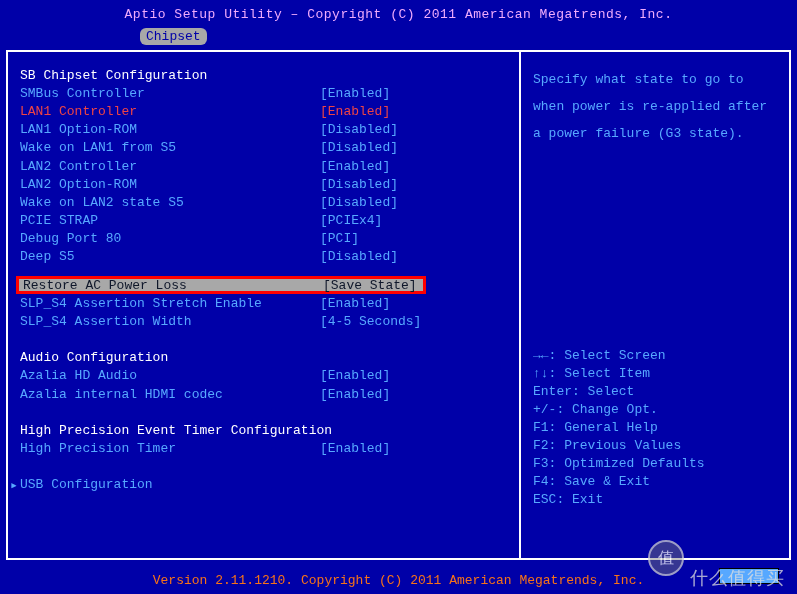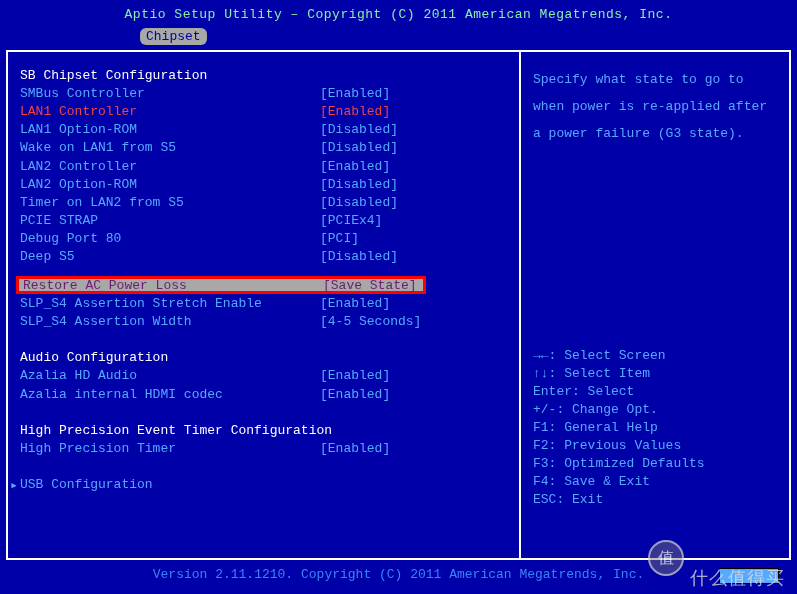--- a/index.html
+++ b/index.html
@@ -17,21 +17,21 @@
     width: 797px;
     height: 594px;
     color: #fff;
     position: relative;
   }
   .title-bar {
     height: 28px;
     display: flex;
     align-items: center;
     justify-content: center;
-    color: #86efac;
+    color: #f0abfc;
     font-weight: normal;
     letter-spacing: 0.5px;
   }
   .tab-row {
     padding-left: 140px;
     height: 18px;
   }
   .tab {
     background: #a8a8a8;
     color: #0000a8;
@@ -62,41 +62,41 @@
     align-items: center;
     white-space: pre;
   }
   .label-col { width: 300px; }
   .value-col { }
   .white-text { color: #ef4444; }
   .blue-text { color: #57a8ff; }
   .header-text { color: #fff; }
   .selected-row {
     background: #a8a8a8;
-    color: #701a75;
+    color: #0f172a;
     margin-left: -4px;
     padding-left: 4px;
     border: 3px solid #f00;
     margin-right: 85px;
   }
   .submenu::before {
     content: '▸';
     position: absolute;
     left: 2px;
     color: #57a8ff;
   }
   .help-text { color: #57a8ff; line-height: 27px; }
   .nav-help { margin-top: 200px; line-height: 18px; }
   .nav-line { white-space: pre; }
   .footer {
     position: absolute;
-    bottom: 12px;
+    bottom: 6px;
     width: 100%;
     text-align: center;
-    color: #3b82f6;
+    color: #f97316;
   }
   .watermark {
     position: absolute;
     bottom: 4px;
     right: 12px;
     display: flex;
     align-items: center;
     gap: 6px;
     opacity: 0.75;
     z-index: 10;
@@ -149,21 +149,21 @@
         <span>SB Chipset Configuration</span>
       </div>
 
       <div id="items1">
           <div class="cfg-line blue-text"><span class="label-col">SMBus Controller</span><span class="value-col">[Enabled]</span></div>
           <div class="cfg-line white-text"><span class="label-col">LAN1 Controller</span><span class="value-col">[Enabled]</span></div>
           <div class="cfg-line blue-text"><span class="label-col">LAN1 Option-ROM</span><span class="value-col">[Disabled]</span></div>
           <div class="cfg-line blue-text"><span class="label-col">Wake on LAN1 from S5</span><span class="value-col">[Disabled]</span></div>
           <div class="cfg-line blue-text"><span class="label-col">LAN2 Controller</span><span class="value-col">[Enabled]</span></div>
           <div class="cfg-line blue-text"><span class="label-col">LAN2 Option-ROM</span><span class="value-col">[Disabled]</span></div>
-          <div class="cfg-line blue-text"><span class="label-col">Timer on LAN2 from S5</span><span class="value-col">[Disabled]</span></div>
+          <div class="cfg-line blue-text"><span class="label-col">Wake on LAN2 state S5</span><span class="value-col">[Disabled]</span></div>
           <div class="cfg-line blue-text"><span class="label-col">PCIE STRAP</span><span class="value-col">[PCIEx4]</span></div>
           <div class="cfg-line blue-text"><span class="label-col">Debug Port 80</span><span class="value-col">[PCI]</span></div>
           <div class="cfg-line blue-text"><span class="label-col">Deep S5</span><span class="value-col">[Disabled]</span></div>
         </div>
 
       <div class="cfg-line" style="height:10px"></div>
 
       <div class="cfg-line selected-row">
         <span class="label-col">Restore AC Power Loss</span>
         <span class="value-col">[Save State]</span>

